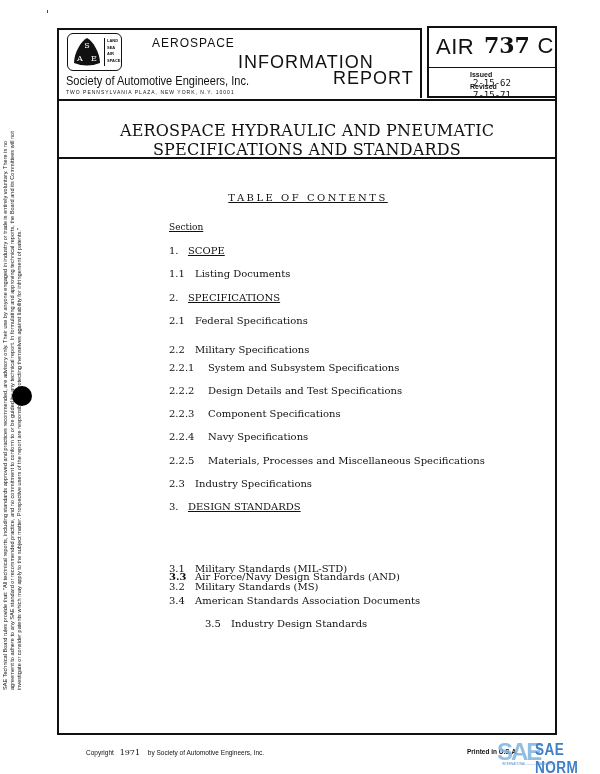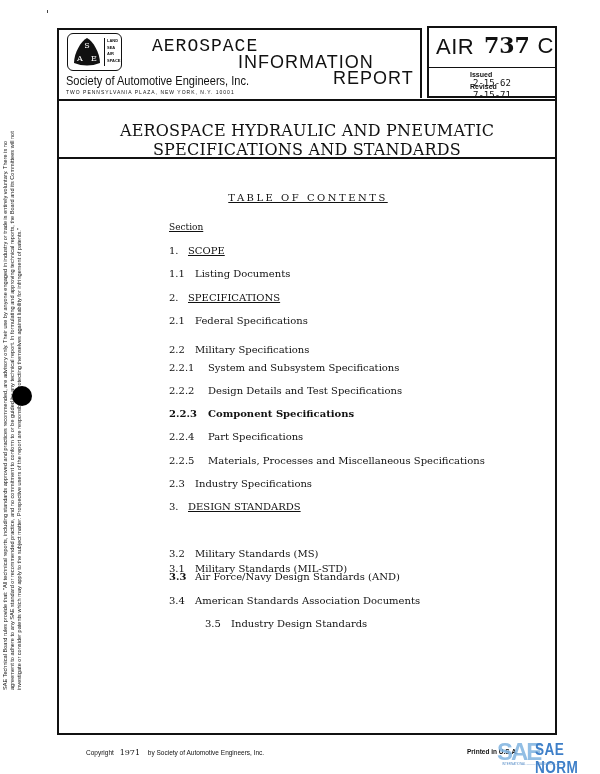--- a/index.html
+++ b/index.html
@@ -22,21 +22,21 @@
     .dates { position: absolute; left: 0; top: 43px; width: 100%; font-size: 9px; }
     .date-row { display: flex; height: 12px; align-items: center; flex-direction: column; }
     .date-label { width: 50px; padding-left: 6px; font-family: "Liberation Sans", sans-serif; font-size: 7px; font-weight: bold; }
     .date-value { font-family: "DejaVu Sans Mono", monospace; font-size: 9px; }
 
     .logo { position: absolute; left: 67px; top: 33px; width: 55px; height: 38px; border: 1.5px solid #111; border-radius: 6px; box-sizing: border-box; }
     .logo-tri { position: absolute; left: 4px; top: 3px; width: 30px; height: 30px; }
     .logo-divider { position: absolute; left: 36px; top: 4px; width: 1px; height: 28px; background: #111; }
     .logo-words { position: absolute; left: 39px; top: 4px; font-family: "Liberation Sans", sans-serif; font-size: 4px; font-weight: bold; line-height: 6.5px; }
 
-    .aero-title { position: absolute; left: 152px; top: 36px; font-family: Liberation Mono, monospace; font-size: 18px; letter-spacing: 1px; }
+    .aero-title { position: absolute; left: 152px; top: 36px; font-family: Liberation Sans, sans-serif; font-size: 12px; letter-spacing: 1px; }
     .info-title { position: absolute; left: 238px; top: 52px; font-family: "Liberation Sans", sans-serif; font-size: 18px; letter-spacing: 1px; }
     .report-title { position: absolute; left: 333px; top: 68px; font-family: "Liberation Sans", sans-serif; font-size: 18px; letter-spacing: 1px; }
     .org-name { position: absolute; left: 66px; top: 73px; font-family: "Liberation Sans", sans-serif; font-size: 13px; transform: scaleX(0.85); transform-origin: left; }
     .org-address { position: absolute; left: 66px; top: 89px; font-family: "Liberation Sans", sans-serif; font-size: 5px; letter-spacing: 1px; }
 
     .doc-title-box { position: absolute; left: 57px; top: 99px; width: 500px; height: 60px;
       border-top: 2px solid #111; border-bottom: 2px solid #111; box-sizing: border-box; }
     .doc-title { position: absolute; left: 0; top: 20px; width: 100%; text-align: center; font-size: 16px; letter-spacing: 0.2px; }
 
     .toc-heading { position: absolute; left: 0; top: 192px; width: 600px; text-align: center; padding-left: 16px; box-sizing: border-box;
@@ -116,27 +116,27 @@
 <div class="toc-section-label">Section</div>
 
 <div id="toc-entries">
     <div class="toc-entry" style="left: 169px; top: 245px;"><span class="num" style="width: 19px;">1.</span><span class="ul">SCOPE</span></div>
     <div class="toc-entry" style="left: 169px; top: 268.3px;"><span class="num" style="width: 26px;">1.1</span><span>Listing Documents</span></div>
     <div class="toc-entry" style="left: 169px; top: 291.6px;"><span class="num" style="width: 19px;">2.</span><span class="ul">SPECIFICATIONS</span></div>
     <div class="toc-entry" style="left: 169px; top: 314.9px;"><span class="num" style="width: 26px;">2.1</span><span>Federal Specifications</span></div>
     <div class="toc-entry" style="left: 169px; top: 344px;"><span class="num" style="width: 26px;">2.2</span><span>Military Specifications</span></div>
     <div class="toc-entry" style="left: 169px; top: 361.5px;"><span class="num" style="width: 39px;">2.2.1</span><span>System and Subsystem Specifications</span></div>
     <div class="toc-entry" style="left: 169px; top: 384.8px;"><span class="num" style="width: 39px;">2.2.2</span><span>Design Details and Test Specifications</span></div>
-    <div class="toc-entry" style="left: 169px; top: 408.1px; font-weight: bold;"><span class="num" style="width: 39px;">2.2.3</span><span>Component Specifications</span></div>
-    <div class="toc-entry" style="left: 169px; top: 431.4px;"><span class="num" style="width: 39px;">2.2.4</span><span>Part Specifications</span></div>
+    <div class="toc-entry" style="left: 169px; top: 408.1px;"><span class="num" style="width: 39px;">2.2.3</span><span>Component Specifications</span></div>
+    <div class="toc-entry" style="left: 169px; top: 431.4px;"><span class="num" style="width: 39px;">2.2.4</span><span>Navy Specifications</span></div>
     <div class="toc-entry" style="left: 169px; top: 454.7px;"><span class="num" style="width: 39px;">2.2.5</span><span>Materials, Processes and Miscellaneous Specifications</span></div>
     <div class="toc-entry" style="left: 169px; top: 478px;"><span class="num" style="width: 26px;">2.3</span><span>Industry Specifications</span></div>
     <div class="toc-entry" style="left: 169px; top: 501.3px;"><span class="num" style="width: 19px;">3.</span><span class="ul">DESIGN STANDARDS</span></div>
     <div class="toc-entry" style="left: 169px; top: 524.6px;"><span class="num" style="width: 26px; margin-top: 38px;">3.1</span><span>Military Standards (MIL-STD)</span></div>
-    <div class="toc-entry" style="left: 169px; top: 547.9px;"><span class="num" style="width: 26px;">3.2</span><span>Military Standards (MS)</span></div>
+    <div class="toc-entry" style="left: 169px; top: 547.9px;"><span class="num" style="width: 26px; margin-top: 33px;">3.2</span><span>Military Standards (MS)</span></div>
     <div class="toc-entry" style="left: 169px; top: 571.2px;"><span class="num" style="width: 26px; font-weight: bold;">3.3</span><span>Air Force/Navy Design Standards (AND)</span></div>
     <div class="toc-entry" style="left: 169px; top: 594.5px;"><span class="num" style="width: 26px;">3.4</span><span>American Standards Association Documents</span></div>
     <div class="toc-entry" style="left: 169px; top: 617.8px;"><span class="num" style="width: 26px; margin-left: 36px;">3.5</span><span>Industry Design Standards</span></div>
   </div>
 
 <div class="sidebar-text">SAE Technical Board rules provide that: "All technical reports, including standards approved and practices recommended, are advisory only. Their use by anyone engaged in industry or trade is entirely voluntary. There is no agreement to adhere to any SAE standard or recommended practice, and no commitment to conform to or be guided by any technical report. In formulating and approving technical reports, the Board and its Committees will not investigate or consider patents which may apply to the subject matter. Prospective users of the report are responsible for protecting themselves against liability for infringement of patents."</div>
 <div class="punch-hole"></div>
 <div class="stray-mark"></div>
 
 <div class="footer-copyright">

